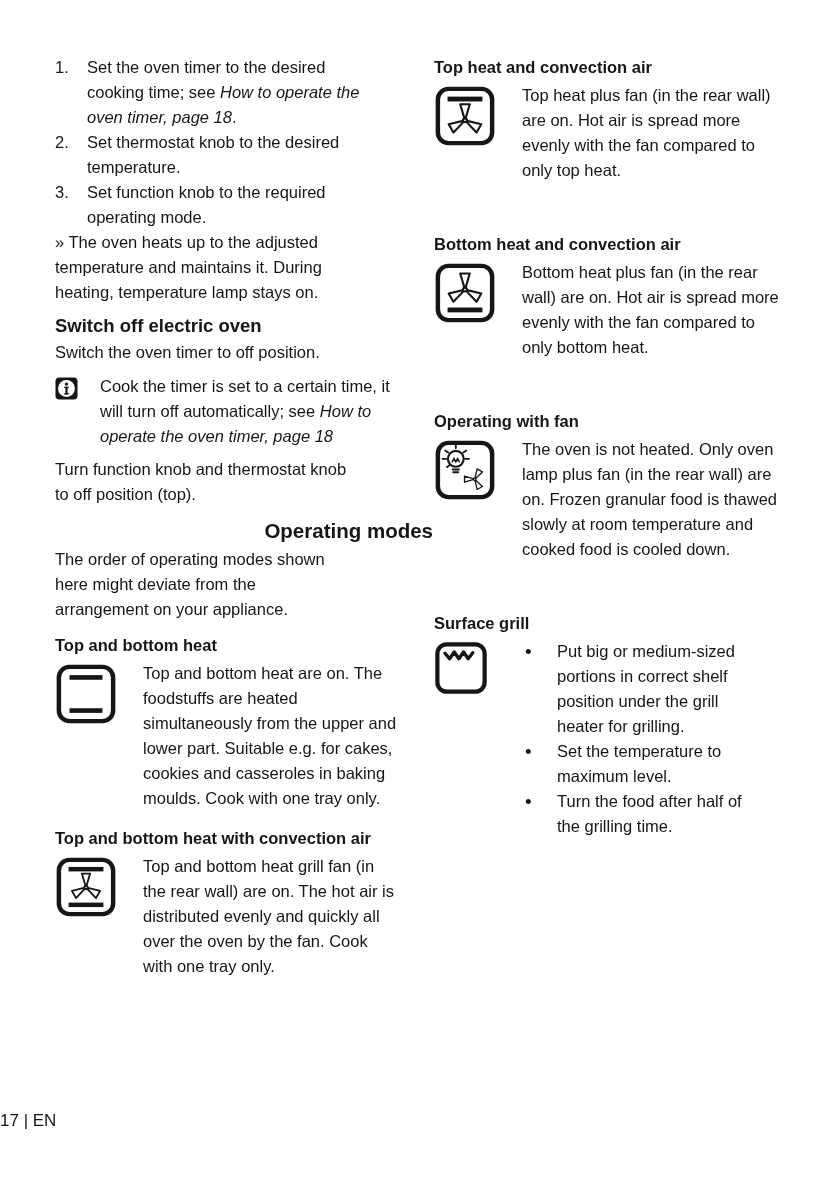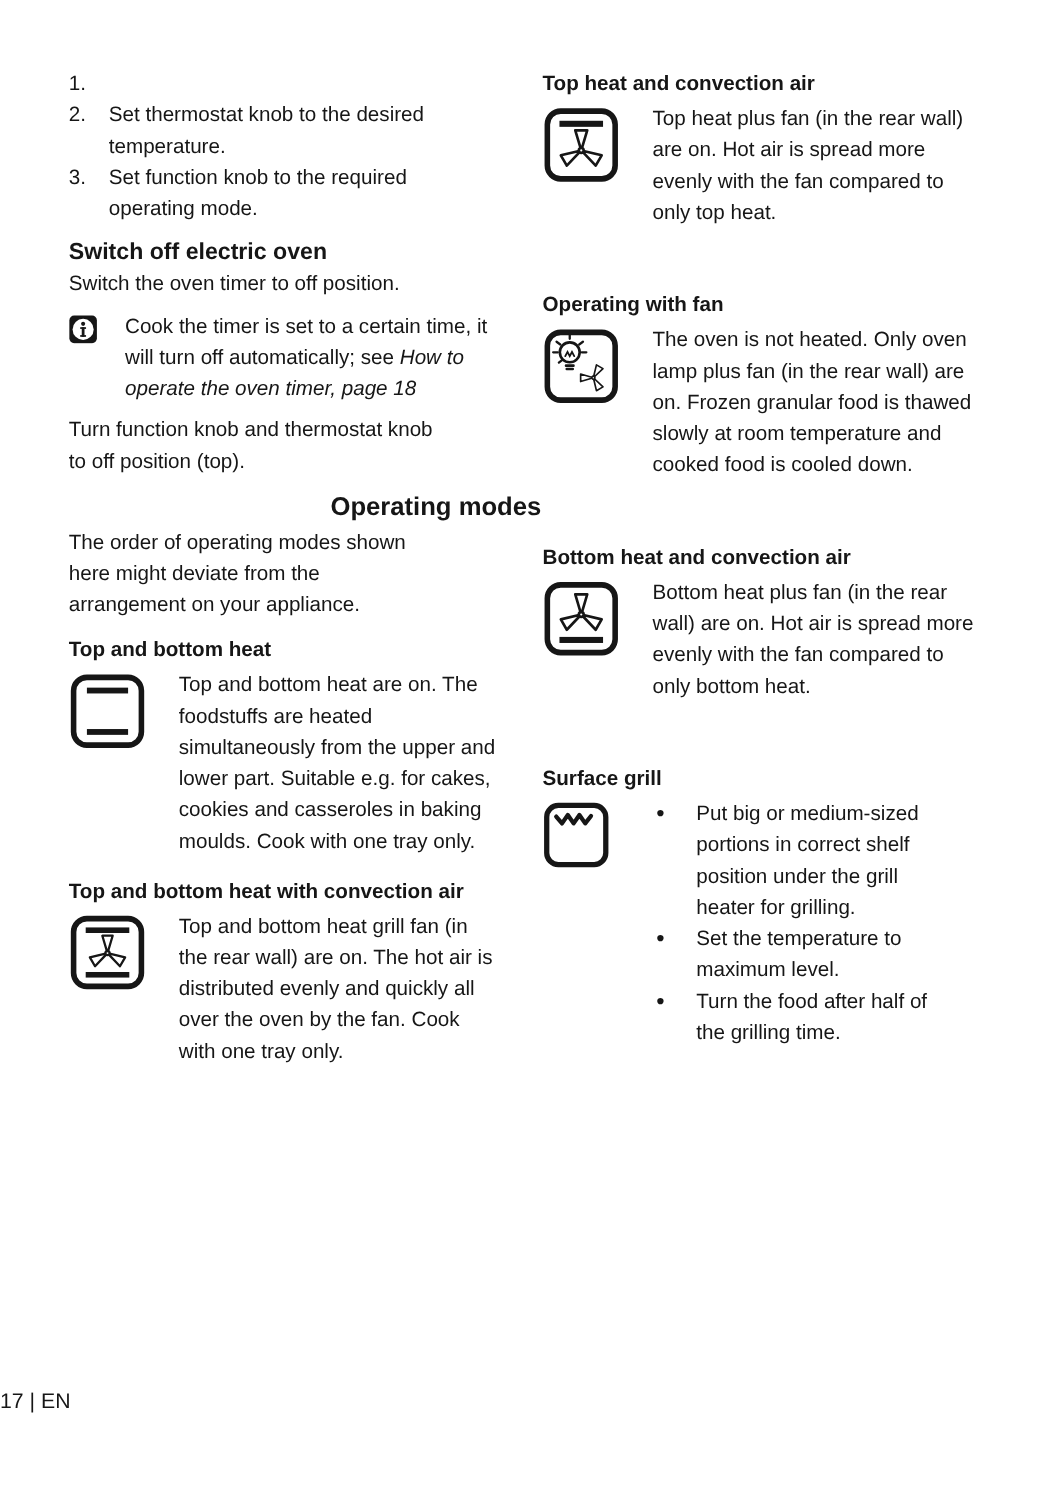--- a/index.html
+++ b/index.html
@@ -69,31 +69,33 @@
         <circle r="2.1"></circle>
       </g>
     </defs>
   </svg>
 
   <div class="col col-left">
 
     <ol class="steps">
       <li class="step">
         <span class="step-num">1.</span>
+        <span class="step-text"><span>Set the oven timer to the desired cooking time; see </span><span class="em">How to operate the oven timer, page 18</span><span>.</span></span>
       </li>
       <li class="step">
         <span class="step-num">2.</span>
         <span class="step-text"><span>Set thermostat knob to the desired temperature.</span></span>
       </li>
       <li class="step">
         <span class="step-num">3.</span>
         <span class="step-text"><span>Set function knob to the required operating mode.</span></span>
       </li>
     </ol>
 
+    <p class="result">» The oven heats up to the adjusted temperature and maintains it. During heating, temperature lamp stays on.</p>
 
     <h3 class="sub-heading">Switch off electric oven</h3>
     <p class="para switch-body">Switch the oven timer to off position.</p>
 
     <div class="note">
       <span class="note-icon">
         <svg width="23" height="23" viewBox="0 0 24 24">
           <rect x="0.5" y="0.5" width="23" height="23" rx="4" fill="#161616"></rect>
           <circle cx="12" cy="12" r="8.8" fill="#ffffff"></circle>
           <circle cx="12" cy="7.4" r="1.7" fill="#161616"></circle>
@@ -151,53 +153,53 @@
             <rect x="4" y="4" width="56" height="56" rx="11" fill="none" stroke="#161616" stroke-width="4.6"></rect>
             <rect x="14" y="12" width="36" height="5" fill="#161616"></rect>
             <use href="#fan-blades" transform="translate(32,36.5) scale(0.95)"></use>
           </svg>
         </span>
         <p class="mode-desc">Top heat plus fan (in the rear wall) are on. Hot air is spread more evenly with the fan compared to only top heat.</p>
       </div>
     </section>
 
     <section class="mode">
+      <h4 class="mode-title">Bottom heat and convection air</h4>
+      <div class="mode-body">
+        <span class="mode-icon">
+          <svg width="62" height="62" viewBox="0 0 64 64">
+            <rect x="4" y="4" width="56" height="56" rx="11" fill="none" stroke="#161616" stroke-width="4.6"></rect>
+            <rect x="14" y="47" width="36" height="5" fill="#161616"></rect>
+            <use href="#fan-blades" transform="translate(32,28.5) scale(0.95)"></use>
+          </svg>
+        </span>
+        <p class="mode-desc">Bottom heat plus fan (in the rear wall) are on. Hot air is spread more evenly with the fan compared to only bottom heat.</p>
+      </div>
+    </section>
+
+    <section class="mode">
       <h4 class="mode-title">Operating with fan</h4>
       <div class="mode-body">
         <span class="mode-icon">
           <svg width="62" height="62" viewBox="0 0 64 64">
             <rect x="4" y="4" width="56" height="56" rx="11" fill="none" stroke="#161616" stroke-width="4.6"></rect>
             <g stroke="#161616" fill="none" stroke-width="2.2" stroke-linecap="round">
               <circle cx="22.5" cy="20.5" r="8.2" fill="#ffffff"></circle>
               <path d="M18.8,23.6 l1.85,-3.4 1.85,3.4 1.85,-3.4 1.85,3.4" stroke-width="1.5"></path>
               <path d="M19.4,31.5 h6.2 M20,34.3 h5" stroke-width="2.1"></path>
               <path d="M22.5,9.3 V5.6 M14.7,14 l-3.1,-2.2 M30.3,14 l3.1,-2.2 M12.6,20.5 h-3.8 M32.4,20.5 h3.8 M16.4,26.7 l-2.9,2.3" stroke-width="1.9"></path>
             </g>
             <use href="#fan-blades" transform="translate(42,41.5) scale(0.6) rotate(30)"></use>
           </svg>
         </span>
         <p class="mode-desc">The oven is not heated. Only oven lamp plus fan (in the rear wall) are on. Frozen granular food is thawed slowly at room temperature and cooked food is cooled down.</p>
       </div>
     </section>
 
     <section class="mode">
-      <h4 class="mode-title">Bottom heat and convection air</h4>
-      <div class="mode-body">
-        <span class="mode-icon">
-          <svg width="62" height="62" viewBox="0 0 64 64">
-            <rect x="4" y="4" width="56" height="56" rx="11" fill="none" stroke="#161616" stroke-width="4.6"></rect>
-            <rect x="14" y="47" width="36" height="5" fill="#161616"></rect>
-            <use href="#fan-blades" transform="translate(32,28.5) scale(0.95)"></use>
-          </svg>
-        </span>
-        <p class="mode-desc">Bottom heat plus fan (in the rear wall) are on. Hot air is spread more evenly with the fan compared to only bottom heat.</p>
-      </div>
-    </section>
-
-    <section class="mode">
       <h4 class="mode-title">Surface grill</h4>
       <div class="mode-body">
         <span class="mode-icon">
           <svg width="54" height="54" viewBox="0 0 64 64">
             <rect x="4" y="4" width="56" height="56" rx="11" fill="none" stroke="#161616" stroke-width="5"></rect>
             <path d="M13,14.5 L18.5,21 L24,13 L29.5,21 L35,13 L40.5,21 L46,14" fill="none" stroke="#161616" stroke-width="4" stroke-linecap="round" stroke-linejoin="round"></path>
           </svg>
         </span>
         <div>
           <ul class="grill-bullets">

